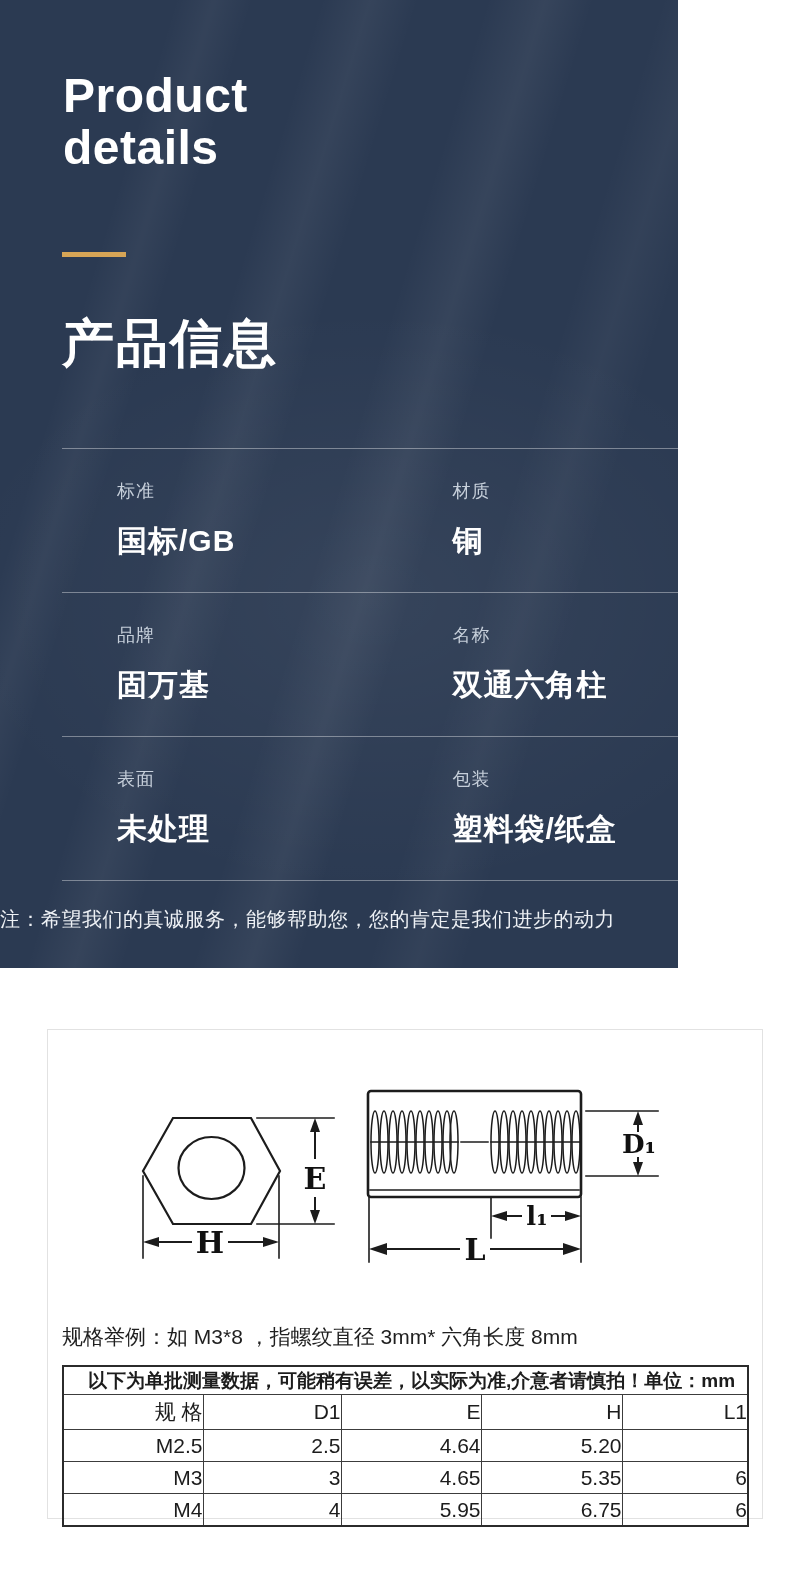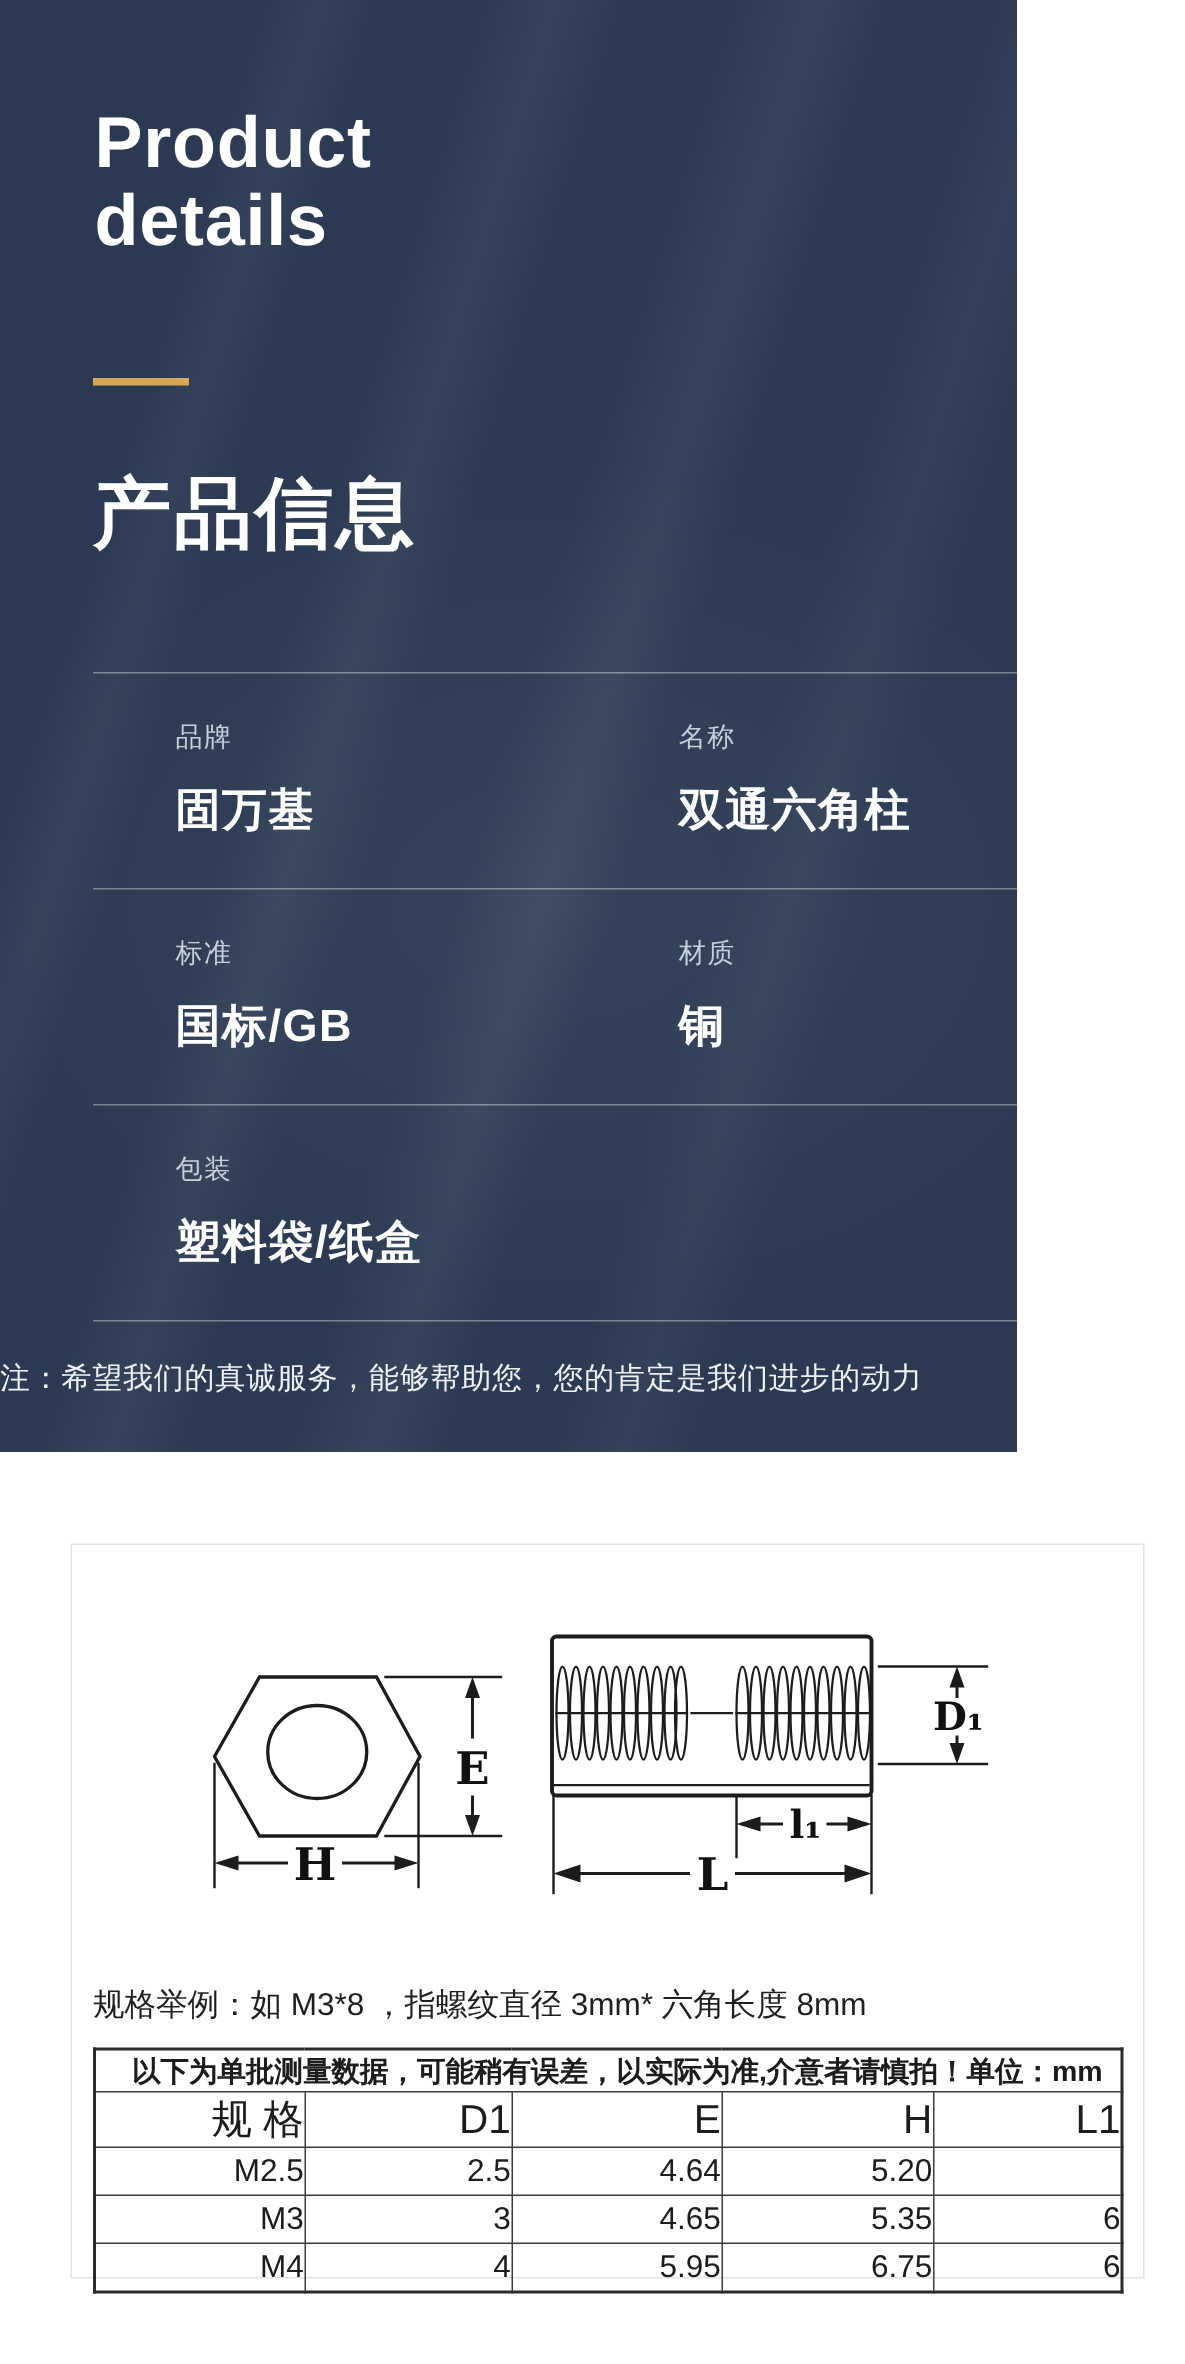--- a/index.html
+++ b/index.html
@@ -37,21 +37,21 @@
 
   .spec-example{position:absolute;left:14px;top:293px;margin:0;font-size:21px;line-height:28px;color:#1f1f1f;}
 
   .spec-table{position:absolute;left:14px;top:335px;width:687px;border-collapse:collapse;table-layout:fixed;color:#1c1c1c;}
   .spec-table td,.spec-table th{border:1px solid #3c3c3c;padding:0;text-align:right;font-weight:400;}
   .spec-table{border:2px solid #2b2b2b;}
   .note-cell{height:27px;}
   .note-flex{display:flex;justify-content:space-between;align-items:center;height:27px;}
   .note-text{font-weight:700;font-size:19px;padding-left:24px;white-space:nowrap;}
   .unit-text{font-weight:700;font-size:19px;padding-right:29px;white-space:nowrap;}
-  .head-row th{height:34px;font-size:27px;padding-left:20px;}
+  .head-row th{height:34px;font-size:21px;padding-left:20px;}
   .data-row td{height:31px;font-size:21px;}
 </style>
 </head>
 <body>
 
 <div class="hero">
   <div class="hero-title">
     <div>Product</div>
     <div>details</div>
   </div>
@@ -59,39 +59,43 @@
     <i></i>
       <i></i>
       <i></i>
   </div>
   <div class="gold-bar"></div>
   <h2 class="sec-heading">产品信息</h2>
 
   <div class="info-grid">
     <div class="info-row">
       <div class="info-cell">
+        <div class="info-label">标准</div>
+        <div class="info-value">国标/GB</div>
+      </div>
+      <div class="info-cell">
+        <div class="info-label">材质</div>
+        <div class="info-value">铜</div>
+      </div>
+    </div>
+    <div class="info-row">
+      <div class="info-cell">
         <div class="info-label">品牌</div>
         <div class="info-value">固万基</div>
       </div>
       <div class="info-cell">
         <div class="info-label">名称</div>
         <div class="info-value">双通六角柱</div>
       </div>
     </div>
     <div class="info-row">
       <div class="info-cell">
-        <div class="info-label">标准</div>
-        <div class="info-value">国标/GB</div>
-      </div>
-      <div class="info-cell">
-        <div class="info-label">材质</div>
-        <div class="info-value">铜</div>
-      </div>
-    </div>
-    <div class="info-row">
+        <div class="info-label">表面</div>
+        <div class="info-value">未处理</div>
+      </div>
       <div class="info-cell">
         <div class="info-label">包装</div>
         <div class="info-value">塑料袋/纸盒</div>
       </div>
     </div>
   </div>
 
   <p class="service-note">注：希望我们的真诚服务，能够帮助您，您的肯定是我们进步的动力</p>
 </div>
 

